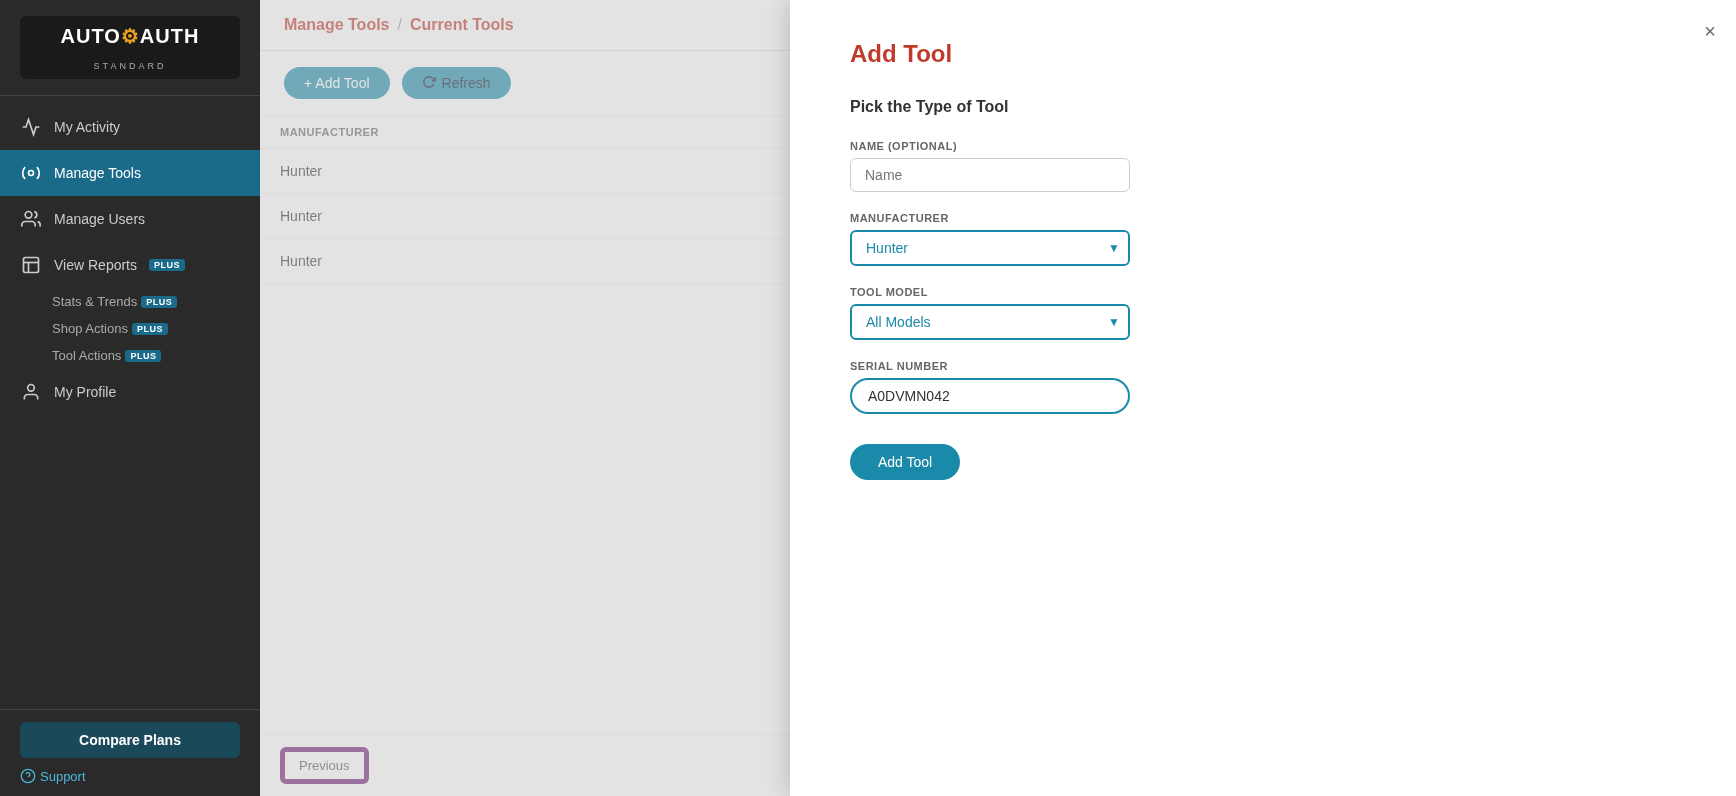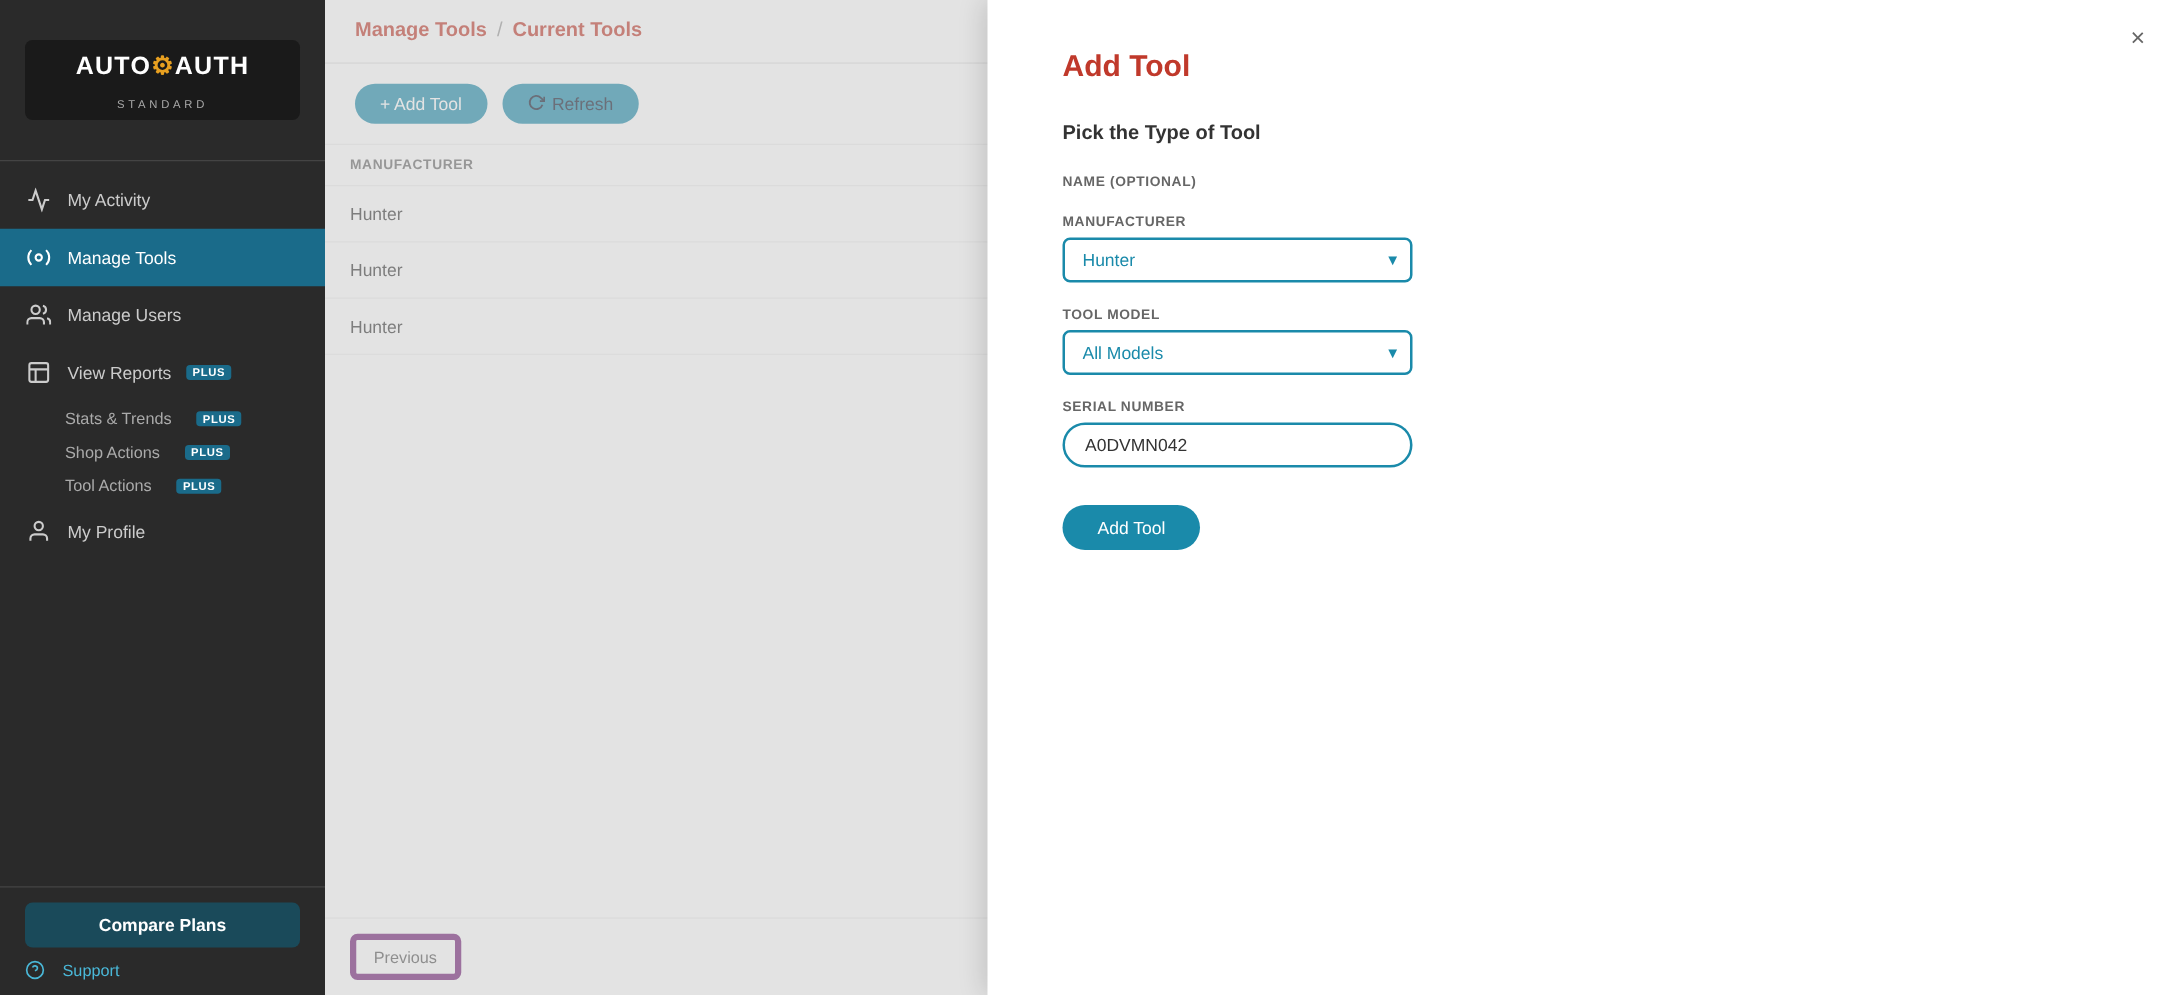--- a/index.html
+++ b/index.html
@@ -9,21 +9,21 @@
     .sidebar {
       width: 260px;
       min-width: 260px;
       background: #2a2a2a;
       display: flex;
       flex-direction: column;
       height: 100%;
       position: relative;
     }
     .sidebar-logo {
-      padding: 32px 20px;
+      padding: 16px 20px;
       border-bottom: 1px solid #444;
     }
     .logo-box {
       background: #1a1a1a;
       border-radius: 6px;
       padding: 8px 14px;
       display: flex;
       flex-direction: column;
       align-items: center;
     }
@@ -63,21 +63,21 @@
       flex-shrink: 0;
       display: flex;
       align-items: center;
       justify-content: center;
     }
     .nav-item .nav-label { font-size: 14px; }
     .sub-items { padding-left: 52px; }
     .sub-item {
       display: flex;
       align-items: center;
-      gap: 20px;
+      gap: 4px;
       padding: 6px 12px 6px 0;
       color: #aaa;
       cursor: pointer;
       font-size: 13px;
     }
     .plus-badge {
       background: #1a6b8a;
       color: white;
       font-size: 9px;
       font-weight: 700;
@@ -96,21 +96,21 @@
       border: none;
       border-radius: 6px;
       padding: 10px;
       font-size: 14px;
       cursor: pointer;
       font-weight: 600;
     }
     .support-link {
       display: flex;
       align-items: center;
-      gap: 14px;
+      gap: 4px;
       margin-top: 10px;
       color: #4ab8d8;
       font-size: 13px;
       cursor: pointer;
     }
 
     
     .main {
       flex: 1;
       display: flex;
@@ -501,20 +501,21 @@
   <div class="modal-left-space"></div>
   <div class="modal">
     <button class="modal-close">×</button>
 
     <h2 class="modal-title">Add Tool</h2>
     <h3 class="modal-subtitle">Pick the Type of Tool</h3>
 
     
     <div class="form-group">
       <label class="form-label">NAME (OPTIONAL)</label>
+      <input class="form-input" type="text" placeholder="Name" style="">
     </div>
 
     
     <div class="form-group">
       <label class="form-label">MANUFACTURER</label>
       <div class="form-select-wrapper">
         <select class="form-select">
           <option value="Hunter">Hunter</option>
           <option value="Snap-on">Snap-on</option>
           <option value="OTC">OTC</option>

